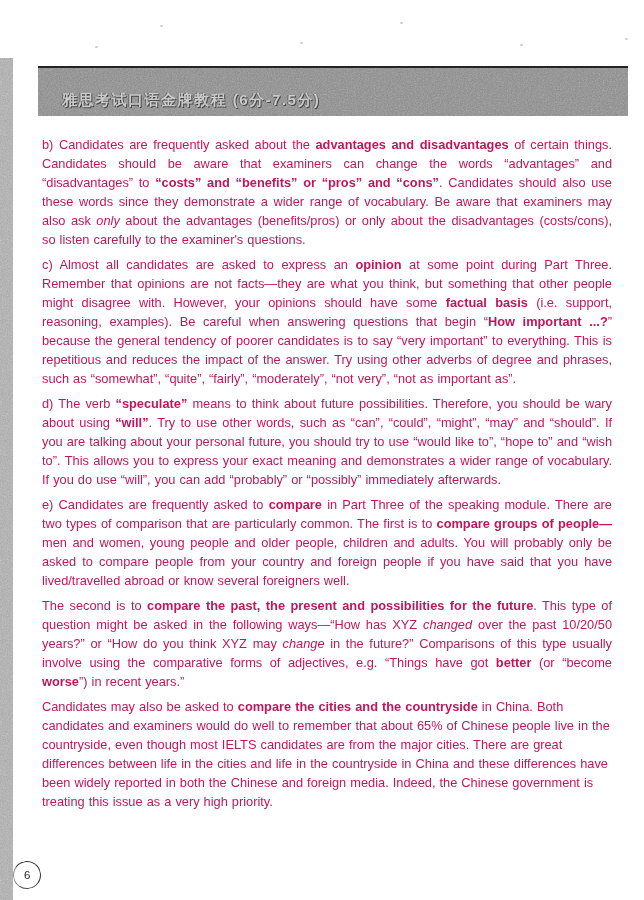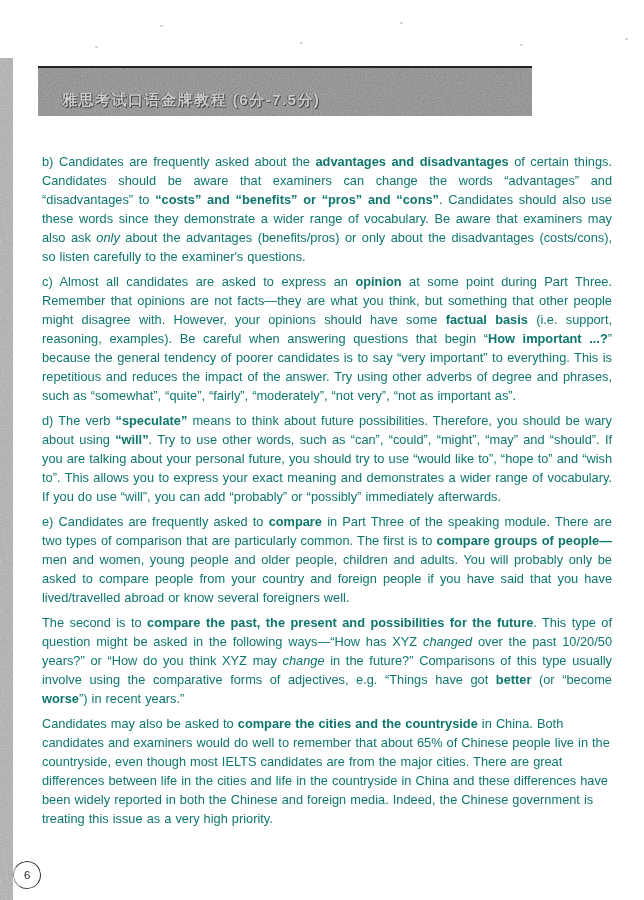--- a/index.html
+++ b/index.html
@@ -17,42 +17,42 @@
     position: absolute;
     left: 0; top: 58px;
     width: 13px; height: 842px;
     background: #b2b2b2;
   }
   .binding-edge .grain { position: absolute; inset: 0; width: 100%; height: 100%; opacity: .55; }
   
   .banner {
     position: absolute;
     left: 38px; top: 66px;
-    width: 494px; height: 50px;
+    width: 590px; height: 50px;
     background: #8c8c8c;
     border-top: 2px solid #242424;
     overflow: hidden;
   }
   .banner .grain { position: absolute; inset: 0; width: 100%; height: 100%; opacity: .5; }
   .banner-title {
     position: absolute;
     left: 24px; bottom: 6px;
     font-size: 15px;
     font-weight: 700;
     letter-spacing: 1.5px;
     color: #cbcbcb;
     text-shadow: 1px 1px 0 rgba(45,45,45,.75), -1px 0 0 rgba(45,45,45,.45);
     white-space: nowrap;
   }
   
   .content {
     position: absolute;
-    left: 42px; top: 152px;
+    left: 42px; top: 135px;
     width: 570px;
-    color: #0f766e;
+    color: #be185d;
   }
   .para {
     font-size: 12.8px;
     line-height: 19px;
     text-align: justify;
     margin-bottom: 6px;
     word-spacing: 0.5px;
   }
   .para:last-child { text-align: left; }
   .seg-bold { font-weight: 700; }

